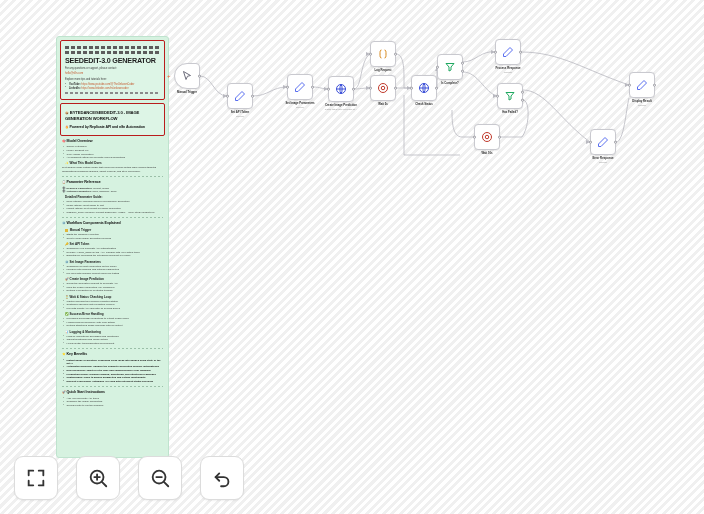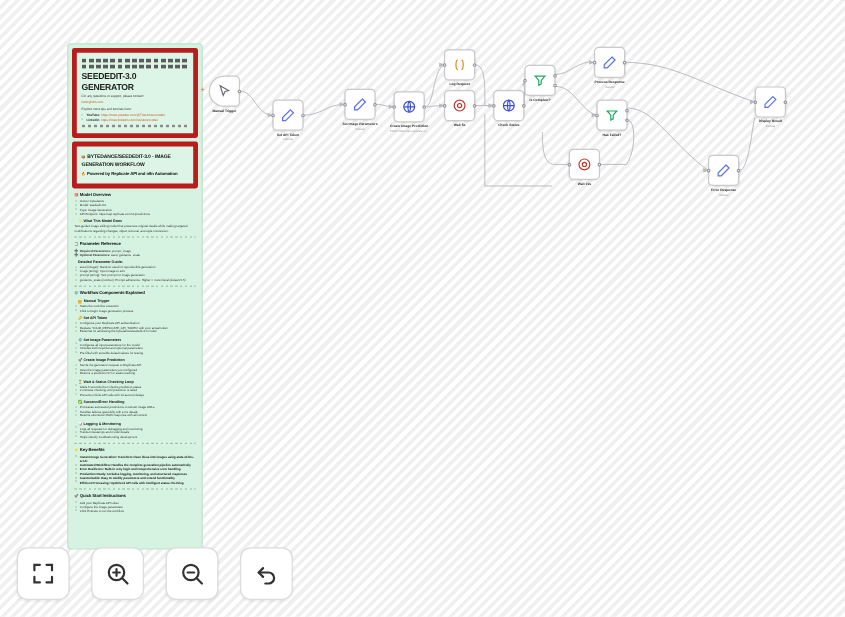--- a/index.html
+++ b/index.html
@@ -23,21 +23,21 @@
     position:absolute; left:56px; top:36px;
     width:113px; height:422px;
     background:#d6f2e0;
     border:1px solid #bfe3ce;
     border-radius:3px;
     overflow:hidden;
     padding:0;
   }
   .note-card {
     background:#ddf5e6;
-    border:4px solid #b91c1c;
+    border:1px solid #b91c1c;
     border-radius:2px;
     margin:3px;
     padding:3px 4px;
   }
   .dashline {
     height:3px;
     margin:2px 0;
     background:repeating-linear-gradient(to right,
       #5c5c5c 0px,#5c5c5c 4px, transparent 4px, transparent 6px);
   }

